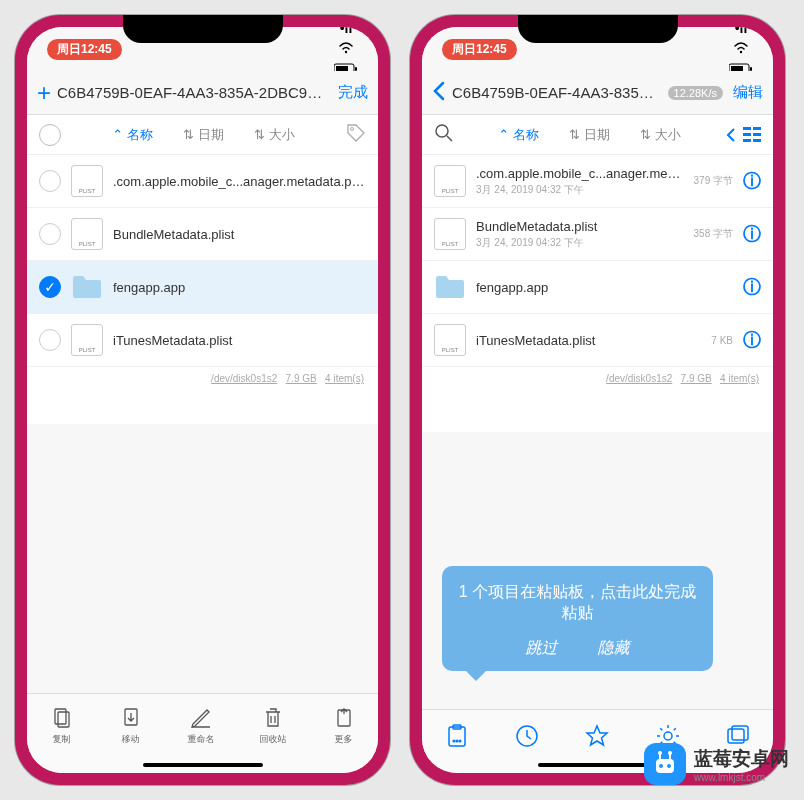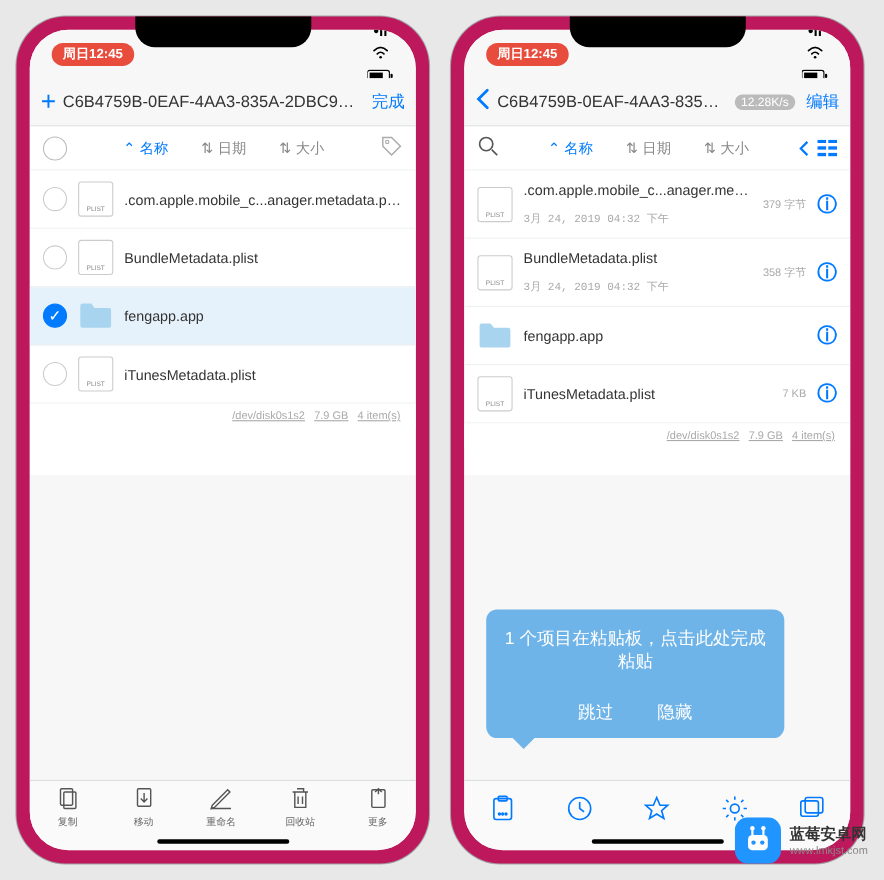--- a/index.html
+++ b/index.html
@@ -160,34 +160,34 @@
     }
     .file-icon.folder svg { width: 32px; height: 26px; }
     .file-main { flex: 1; min-width: 0; }
     .file-name {
       font-size: 13px;
       color: #333;
       white-space: nowrap;
       overflow: hidden;
       text-overflow: ellipsis;
     }
-    .file-meta { font-size: 10px; color: #aaa; margin-top: 12px; font-family: Liberation Mono, monospace; }
+    .file-meta { font-size: 10px; color: #aaa; margin-top: 2px; }
     .file-size { font-size: 10px; color: #aaa; text-align: right; white-space: nowrap; }
     .info-icon { color: #007aff; font-size: 18px; font-weight: bold; width:18px; text-align:center; }
     .footer-stats {
       font-size: 10px;
       color: #aaa;
       text-align: right;
       padding: 6px 14px;
       background: #fff;
     }
     .footer-stats span { text-decoration: underline; }
     .spacer { flex: 1; background: #f7f7f7; }
     .bottom-toolbar {
-      height: 64px;
+      height: 80px;
       display: flex;
       justify-content: space-around;
       align-items: center;
       background: #fafafa;
       border-top: 0.5px solid #ddd;
       padding-bottom: 16px;
     }
     .tb-item {
       display: flex;
       flex-direction: column;
@@ -222,41 +222,41 @@
     }
     .paste-popup::after {
       content: "";
       position: absolute;
       bottom: -10px;
       left: 24px;
       border: 10px solid transparent;
       border-top-color: #6fb4e8;
       border-bottom: 0;
     }
-    .popup-buttons { display: flex; justify-content: center; gap: 40px; margin-top: 26px; }
+    .popup-buttons { display: flex; justify-content: center; gap: 40px; margin-top: 14px; font-style: italic; }
     .watermark {
       position: fixed;
       bottom: 15px;
       right: 15px;
       display: flex;
       align-items: center;
       gap: 8px;
     }
     .watermark-logo {
       width: 42px; height: 42px;
       background: #2094ff;
       border-radius: 12px;
       display: flex;
       align-items: center;
       justify-content: center;
       color: #fff;
       font-size: 22px;
     }
     .watermark-text { text-align: left; }
-    .watermark-text div:first-child { font-size: 14px; font-weight: bold; color: #333; }
+    .watermark-text div:first-child { font-size: 19px; font-weight: bold; color: #333; }
     .watermark-text div:last-child { font-size: 10px; color: #888; }
     .home-indicator {
       position: absolute;
       bottom: 6px;
       left: 50%;
       transform: translateX(-50%);
       width: 120px;
       height: 4px;
       background: #000;
       border-radius: 3px;

